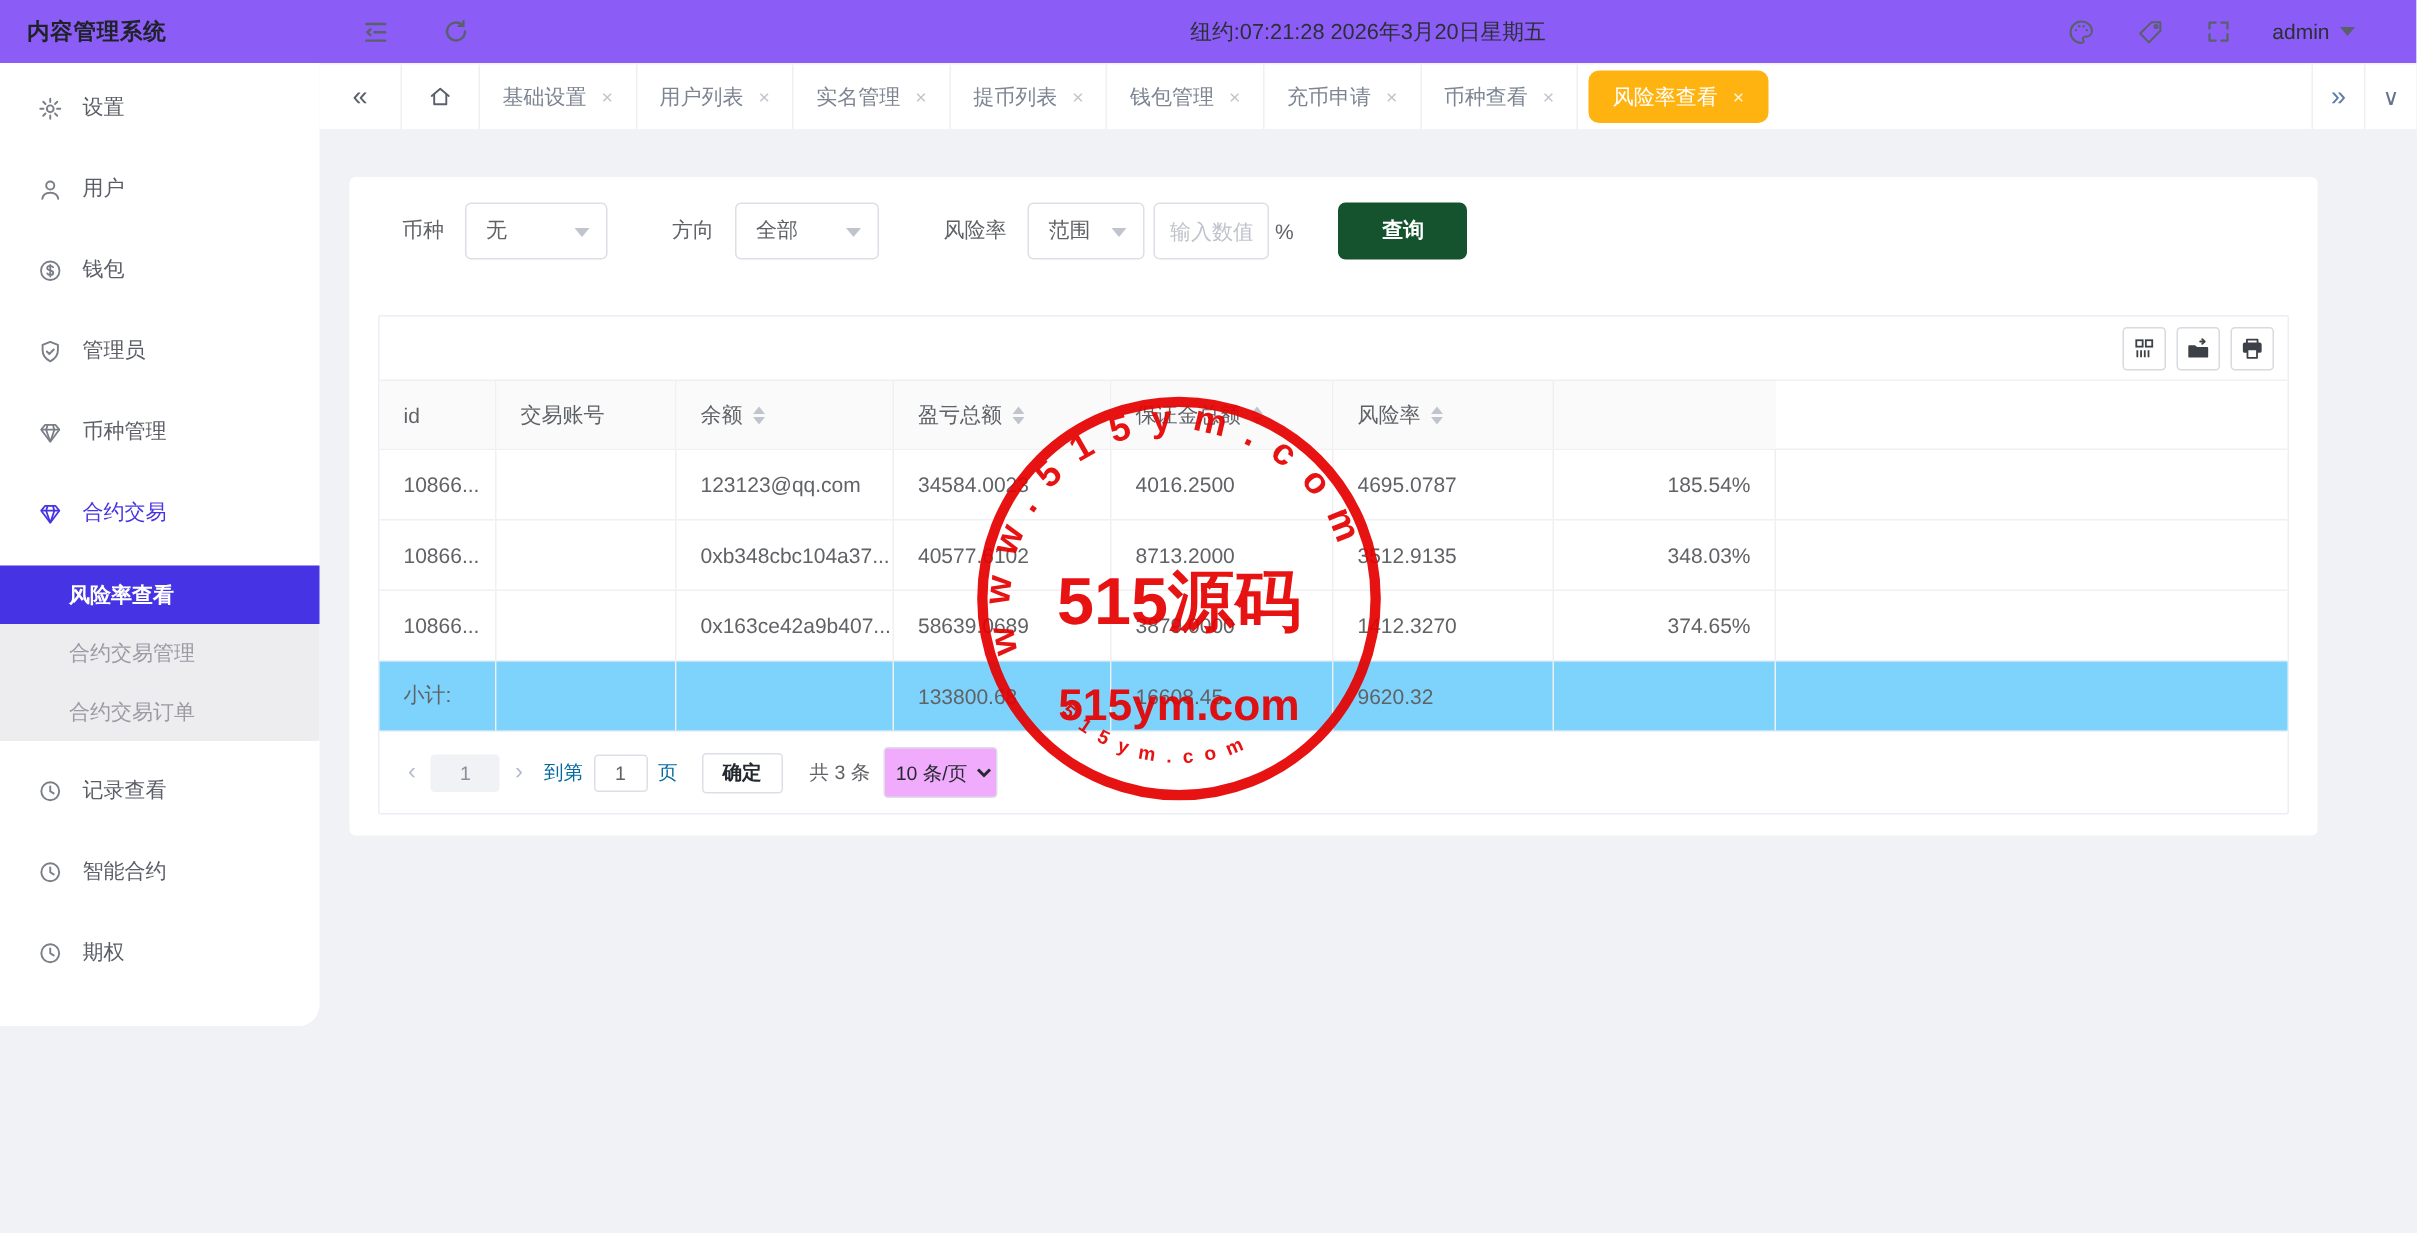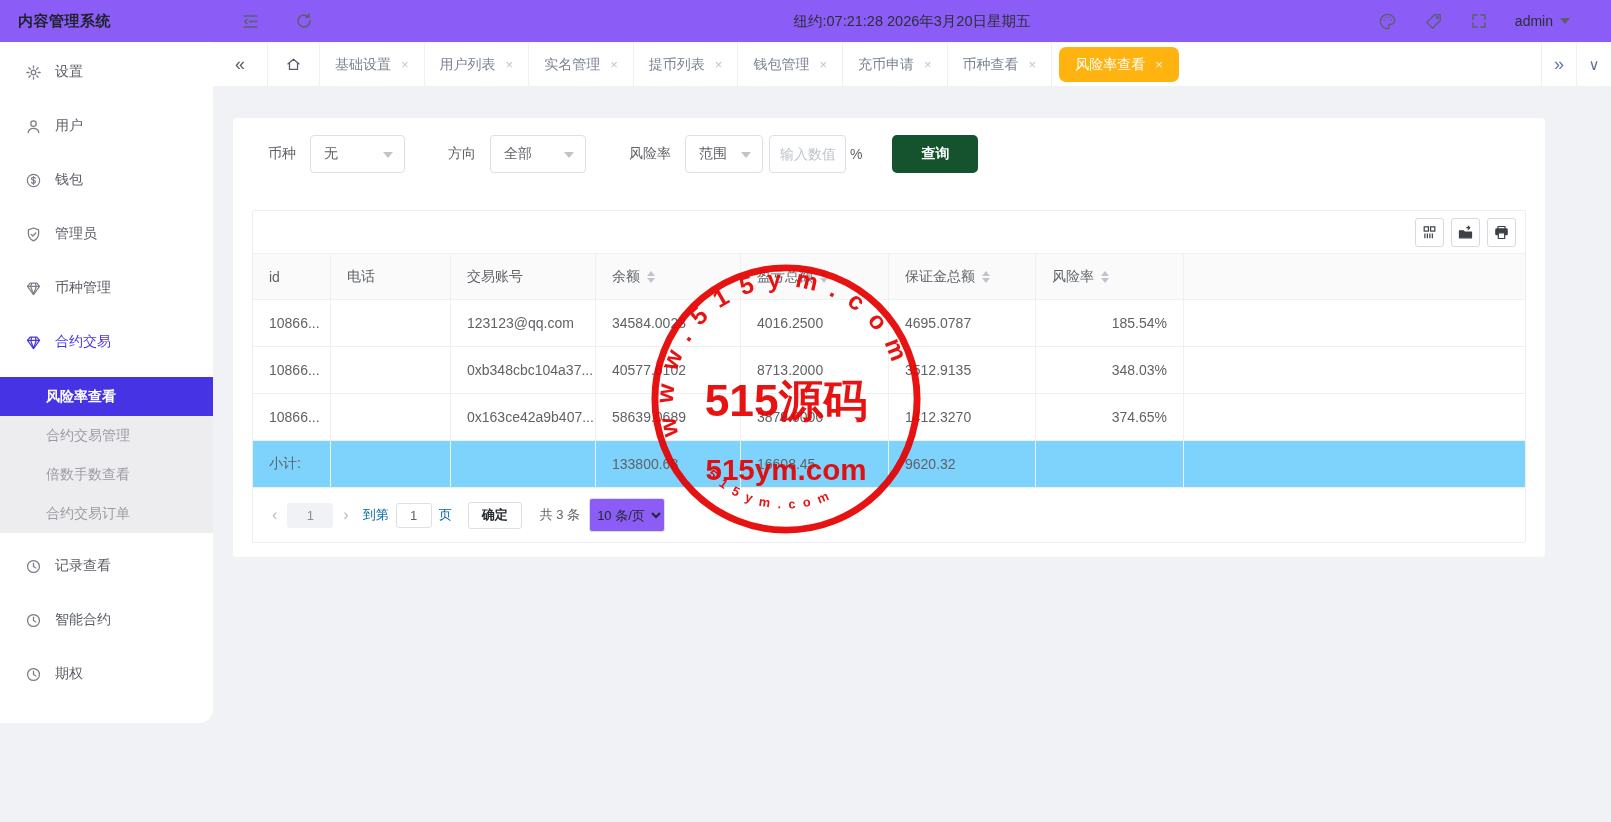--- a/index.html
+++ b/index.html
@@ -80,21 +80,21 @@
   .sort .down{border-top:5px solid #c0c4cc}
 
   
   .pager{display:flex;align-items:center;padding:10px 12px;font-size:13px;color:#606266;border-top:1px solid #f0f0f0}
   .pg-arrow{background:none;border:none;color:#b4bccc;font-size:16px;padding:0 7px;cursor:pointer}
   .pg-current{min-width:46px;height:25px;background:#f0f2f5;border-radius:3px;display:flex;align-items:center;justify-content:center;color:#8a8f99;margin:0 3px}
   .pg-label{margin:0 7px;color:#0369a1}
   .pg-input{width:36px;height:25px;border:1px solid #dcdfe6;border-radius:3px;text-align:center;color:#606266;font-size:13px;outline:none}
   .pg-btn{height:27px;padding:0 13px;border:1px solid #dcdfe6;border-radius:3px;background:#fff;font-size:13px;color:#24292f;margin:0 9px;cursor:pointer;font-weight:700}
   .pg-total{margin:0 9px;white-space:nowrap}
-  .pg-size{height:34px;border:1px solid #dcdfe6;border-radius:3px;color:#24292f;font-size:13px;background:#8b5cf6;padding:0 3px}
+  .pg-size{height:34px;border:1px solid #dcdfe6;border-radius:3px;color:#24292f;font-size:13px;background:#f0abfc;padding:0 3px}
 
   
   .watermark{position:absolute;left:648px;top:260px;width:276px;height:278px;z-index:40;pointer-events:none;opacity:.92}
   .watermark text{font-family:"Liberation Sans","DejaVu Sans",sans-serif}
 </style>
 </head>
 <body>
 
 <header class="topbar">
   <div class="logo">内容管理系统</div>
@@ -211,23 +211,20 @@
       </div>
 
       <div class="submenu">
         <div class="submenu-item active">
           <span>风险率查看</span>
         </div>
         <div class="submenu-item">
           <span>合约交易管理</span>
         </div>
         <div class="submenu-item">
-          <span>倍数手数查看</span>
-        </div>
-        <div class="submenu-item">
           <span>合约交易订单</span>
         </div>
       </div>
 
       <div class="menu-item">
         <span class="mi">
           <svg width="17" height="17" viewBox="0 0 24 24" fill="none" stroke="currentColor" stroke-width="1.8" stroke-linecap="round">
               <circle cx="12" cy="12" r="8.4"></circle>
               <path d="M12 7.4V12l3.2 2"></path>
             </svg>
@@ -369,23 +366,20 @@
                   </svg>
               </span>
             </button>
           </div>
 
           <div class="trow thead">
             <div class="cell">
                 <span>id</span>
               </div>
             <div class="cell">
-                <span>电话</span>
-              </div>
-            <div class="cell">
                 <span>交易账号</span>
               </div>
             <div class="cell">
                 <span>余额</span>
               <span class="sort">
                   <i class="up"></i>
                   <i class="down"></i>
                 </span>
               </div>
             <div class="cell">

